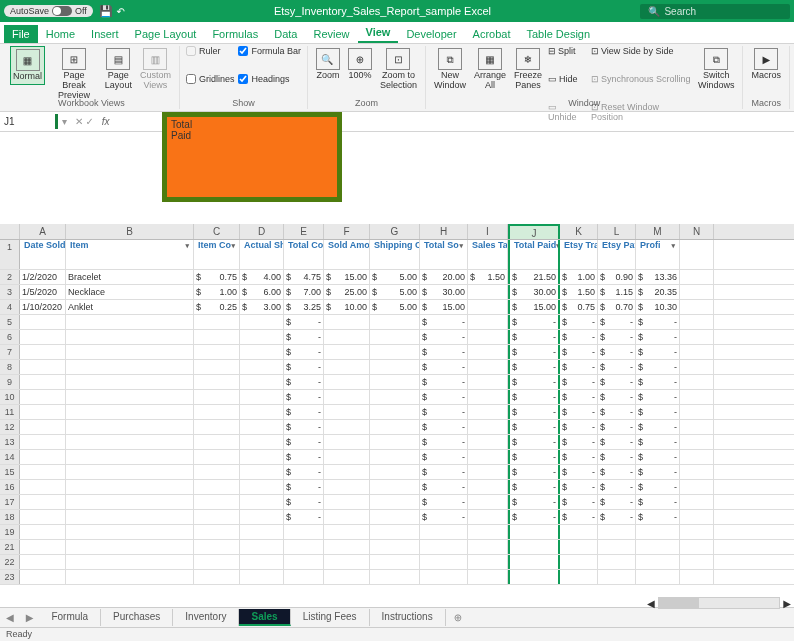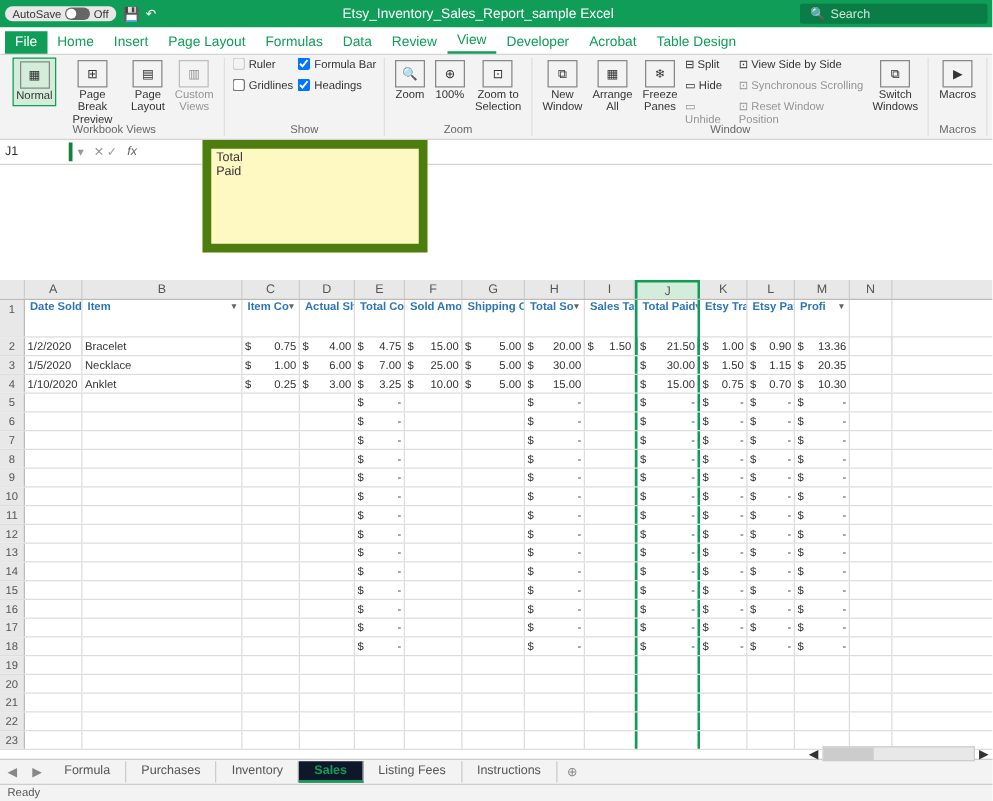--- a/index.html
+++ b/index.html
@@ -7,38 +7,38 @@
 .titlebar{background:#0f9d58;height:22px;display:flex;align-items:center;color:#fff;font-size:10px;padding:0 4px}
 .autosave{background:#e8e8e8;color:#333;border-radius:10px;padding:1px 6px;display:flex;align-items:center;gap:3px;font-size:9px}
 .autosave .toggle{background:#666;border-radius:6px;width:20px;height:10px;position:relative}
 .autosave .toggle::after{content:"";position:absolute;left:1px;top:1px;width:8px;height:8px;background:#fff;border-radius:50%}
 .save-icon{margin-left:6px;font-size:11px}
 .titlebar .fname{flex:1;text-align:center;font-size:11px}
 .search-area{display:flex;align-items:center;gap:4px;background:#0a7d46;padding:2px 8px;border-radius:2px;min-width:150px}
 .tabs{display:flex;background:#fff;border-bottom:1px solid #d4d4d4;height:22px;align-items:end;padding-left:4px}
 .tab{padding:3px 8px;font-size:11px;color:#0f9d58;cursor:pointer}
 .tab.file{background:#0f9d58;color:#fff}
-.tab.active{border-bottom:2px solid #0f9d58;font-weight:400}
+.tab.active{border-bottom:2px solid #0f9d58;font-weight:700}
 .tab.special{color:#0f9d58}
 .ribbon{background:#f3f3f3;border-bottom:1px solid #d4d4d4;height:68px;display:flex;padding:2px 4px}
 .rgroup{display:flex;flex-direction:column;align-items:center;border-right:1px solid #e0e0e0;padding:0 6px;justify-content:space-between}
 .rgroup-items{display:flex;gap:4px;align-items:flex-start;height:52px}
 .rbtn{display:flex;flex-direction:column;align-items:center;gap:1px;padding:2px;font-size:9px;text-align:center;line-height:1.1;cursor:pointer}
 .rbtn.active{background:#d4edda;border:1px solid #0f9d58}
 .ricon{width:18px;height:18px;border:1px solid #888;display:flex;align-items:center;justify-content:center;font-size:10px}
 .ricon.lg{width:24px;height:22px}
 .rgroup-label{font-size:9px;color:#666;padding-bottom:1px}
-.checks{display:flex;flex-direction:column;gap:7px;font-size:9px;justify-content:space-between}
+.checks{display:flex;flex-direction:column;gap:18px;font-size:9px;justify-content:space-between}
 .checks label{display:flex;align-items:center;gap:3px;white-space:nowrap}
 .checks input{width:10px;height:10px}
 .namebox-row{display:flex;align-items:center;height:20px;border-bottom:1px solid #d4d4d4;background:#fff}
 .namebox{width:58px;border-right:3px solid #15803d;padding:2px 4px;font-size:10px}
 .namebox-btns{display:flex;gap:2px;padding:0 4px;color:#999;font-size:10px}
 .fx{font-style:italic;font-size:10px;color:#666;padding:0 4px}
-.floatbox{position:absolute;left:162px;top:112px;width:180px;height:90px;background:#fef9c3;border:7px solid #4d7c0f;font-size:10px;padding:2px 4px}
+.floatbox{position:absolute;left:162px;top:112px;width:180px;height:90px;background:#f97316;border:5px solid #4d7c0f;font-size:10px;padding:2px 4px}
 .grid-wrap{position:relative;height:380px;overflow:hidden}
 .colheads{display:flex;background:#e8e8e8;border-bottom:1px solid #bbb;height:16px;position:sticky;top:0}
 .ch{border-right:1px solid #ccc;text-align:center;font-size:10px;line-height:16px;color:#555}
 .ch.rowhead{width:20px;background:#e8e8e8}
 .gr{display:flex;height:15px;border-bottom:1px solid #ddd}
 .rh{width:20px;background:#e8e8e8;border-right:1px solid #bbb;text-align:center;font-size:9px;line-height:15px;color:#555}
 .cell{border-right:1px solid #ddd;font-size:9px;line-height:15px;padding:0 2px;overflow:hidden;white-space:nowrap}
 .hdr{background:#fff;color:#2e75b6;font-weight:600;font-size:9px;display:flex;align-items:center;justify-content:space-between;line-height:1.05;padding:1px 2px}
 .hdr .arr{font-size:7px;color:#666}
 .cA{width:46px}.cB{width:128px}.cC{width:46px}.cD{width:44px}.cE{width:40px}.cF{width:46px}.cG{width:50px}.cH{width:48px}.cI{width:40px}.cJ{width:52px}.cK{width:38px}.cL{width:38px}.cM{width:44px}.cN{width:34px}
@@ -1191,37 +1191,20 @@
         <div class="cell cG"></div>
         <div class="cell cH"></div>
         <div class="cell cI"></div>
         <div class="cell cJ selcol"></div>
         <div class="cell cK"></div>
         <div class="cell cL"></div>
         <div class="cell cM"></div>
         <div class="cell cN"></div>
       </div>
       <div class="gr">
-        <div class="rh">20</div>
-        <div class="cell cA"></div>
-        <div class="cell cB"></div>
-        <div class="cell cC"></div>
-        <div class="cell cD"></div>
-        <div class="cell cE"></div>
-        <div class="cell cF"></div>
-        <div class="cell cG"></div>
-        <div class="cell cH"></div>
-        <div class="cell cI"></div>
-        <div class="cell cJ selcol"></div>
-        <div class="cell cK"></div>
-        <div class="cell cL"></div>
-        <div class="cell cM"></div>
-        <div class="cell cN"></div>
-      </div>
-      <div class="gr">
         <div class="rh">21</div>
         <div class="cell cA"></div>
         <div class="cell cB"></div>
         <div class="cell cC"></div>
         <div class="cell cD"></div>
         <div class="cell cE"></div>
         <div class="cell cF"></div>
         <div class="cell cG"></div>
         <div class="cell cH"></div>
         <div class="cell cI"></div>

